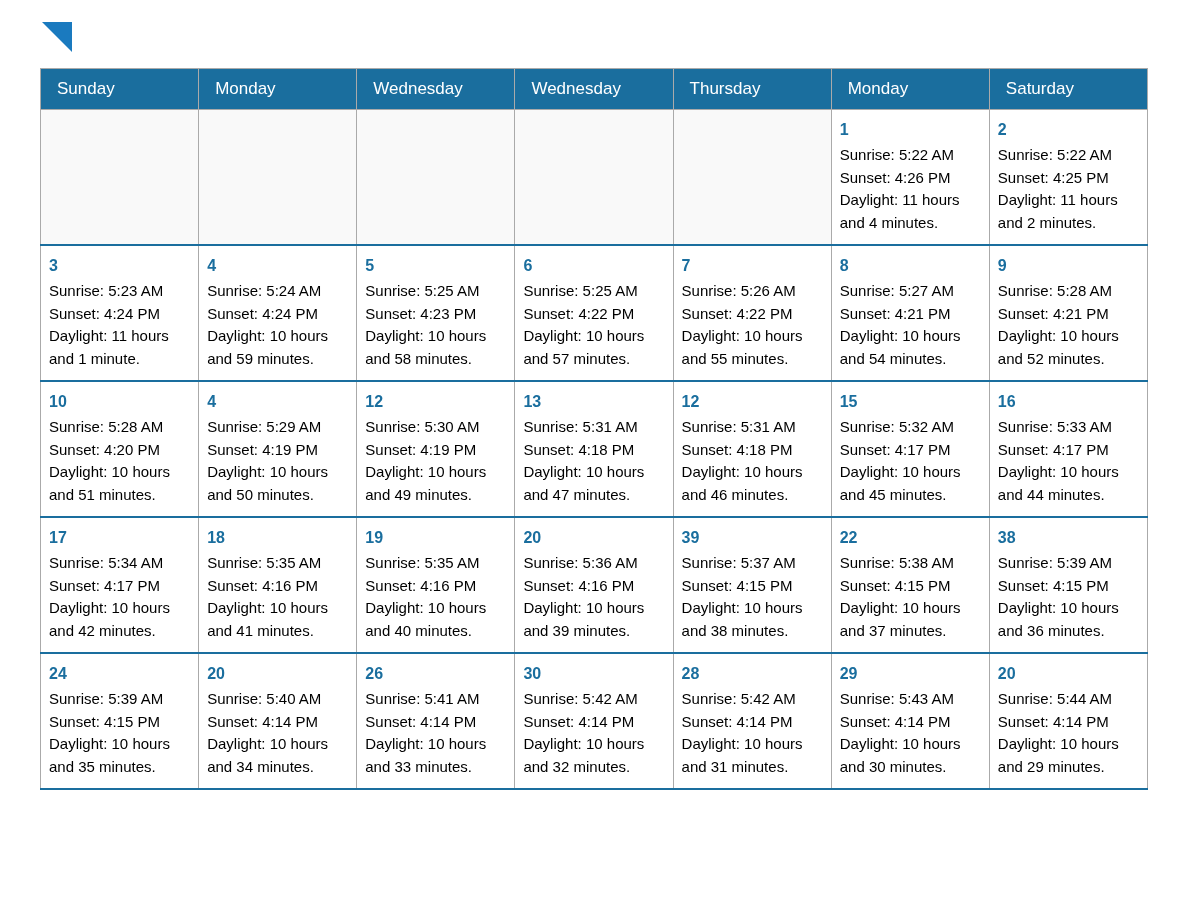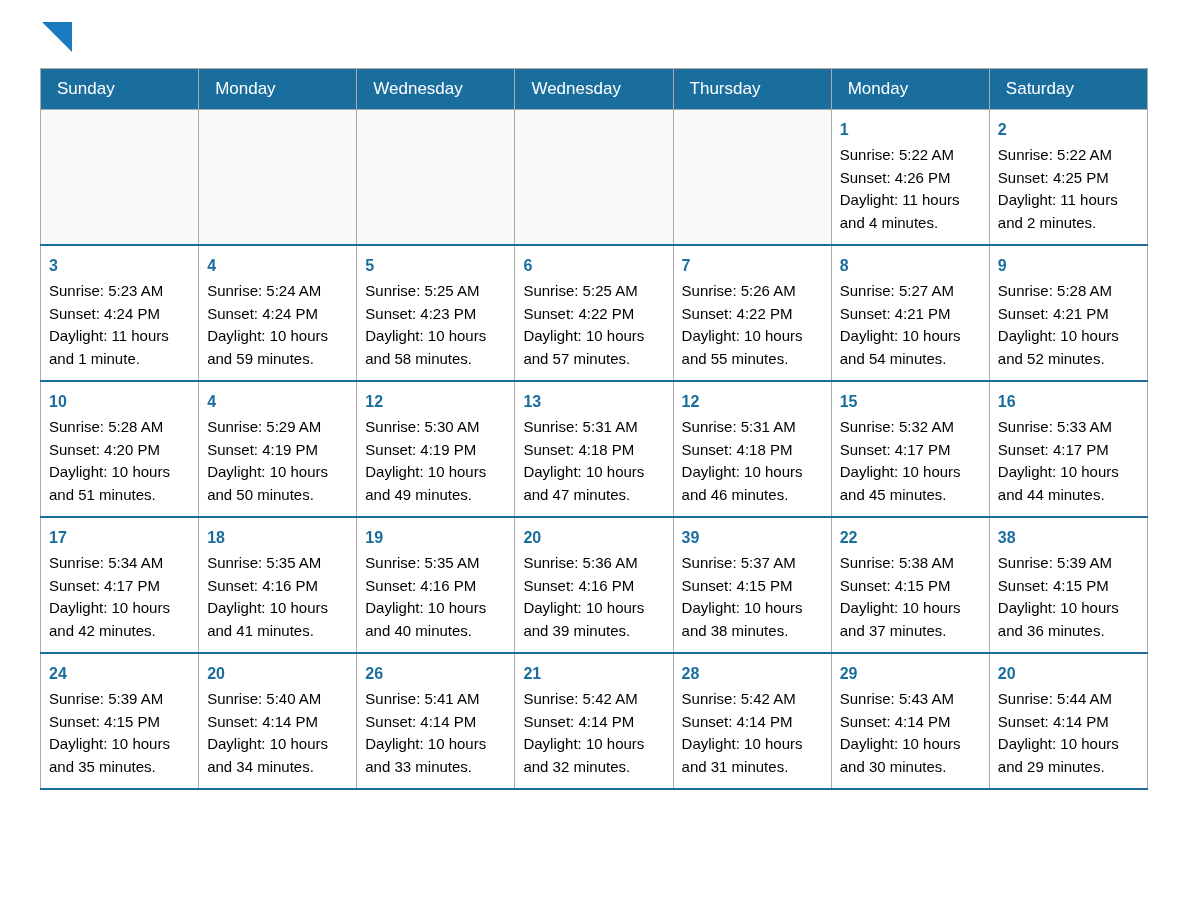--- a/index.html
+++ b/index.html
@@ -164,19 +164,19 @@
         <td><span class="day-num">19</span><span class="day-info">Sunrise: 5:35 AM<br>Sunset: 4:16 PM<br>Daylight: 10 hours and 40 minutes.</span></td>
         <td><span class="day-num">20</span><span class="day-info">Sunrise: 5:36 AM<br>Sunset: 4:16 PM<br>Daylight: 10 hours and 39 minutes.</span></td>
         <td><span class="day-num">39</span><span class="day-info">Sunrise: 5:37 AM<br>Sunset: 4:15 PM<br>Daylight: 10 hours and 38 minutes.</span></td>
         <td><span class="day-num">22</span><span class="day-info">Sunrise: 5:38 AM<br>Sunset: 4:15 PM<br>Daylight: 10 hours and 37 minutes.</span></td>
         <td><span class="day-num">38</span><span class="day-info">Sunrise: 5:39 AM<br>Sunset: 4:15 PM<br>Daylight: 10 hours and 36 minutes.</span></td>
       </tr>
       <tr>
         <td><span class="day-num">24</span><span class="day-info">Sunrise: 5:39 AM<br>Sunset: 4:15 PM<br>Daylight: 10 hours and 35 minutes.</span></td>
         <td><span class="day-num">20</span><span class="day-info">Sunrise: 5:40 AM<br>Sunset: 4:14 PM<br>Daylight: 10 hours and 34 minutes.</span></td>
         <td><span class="day-num">26</span><span class="day-info">Sunrise: 5:41 AM<br>Sunset: 4:14 PM<br>Daylight: 10 hours and 33 minutes.</span></td>
-        <td><span class="day-num">21</span><span class="day-info">Sunrise: 5:42 AM<br>Sunset: 4:14 PM<br>Daylight: 10 hours and 32 minutes.</span></td>
+        <td><span class="day-num">30</span><span class="day-info">Sunrise: 5:42 AM<br>Sunset: 4:14 PM<br>Daylight: 10 hours and 32 minutes.</span></td>
         <td><span class="day-num">28</span><span class="day-info">Sunrise: 5:42 AM<br>Sunset: 4:14 PM<br>Daylight: 10 hours and 31 minutes.</span></td>
         <td><span class="day-num">29</span><span class="day-info">Sunrise: 5:43 AM<br>Sunset: 4:14 PM<br>Daylight: 10 hours and 30 minutes.</span></td>
         <td><span class="day-num">20</span><span class="day-info">Sunrise: 5:44 AM<br>Sunset: 4:14 PM<br>Daylight: 10 hours and 29 minutes.</span></td>
       </tr>
     </tbody>
 </table>
 
 </body></html>

